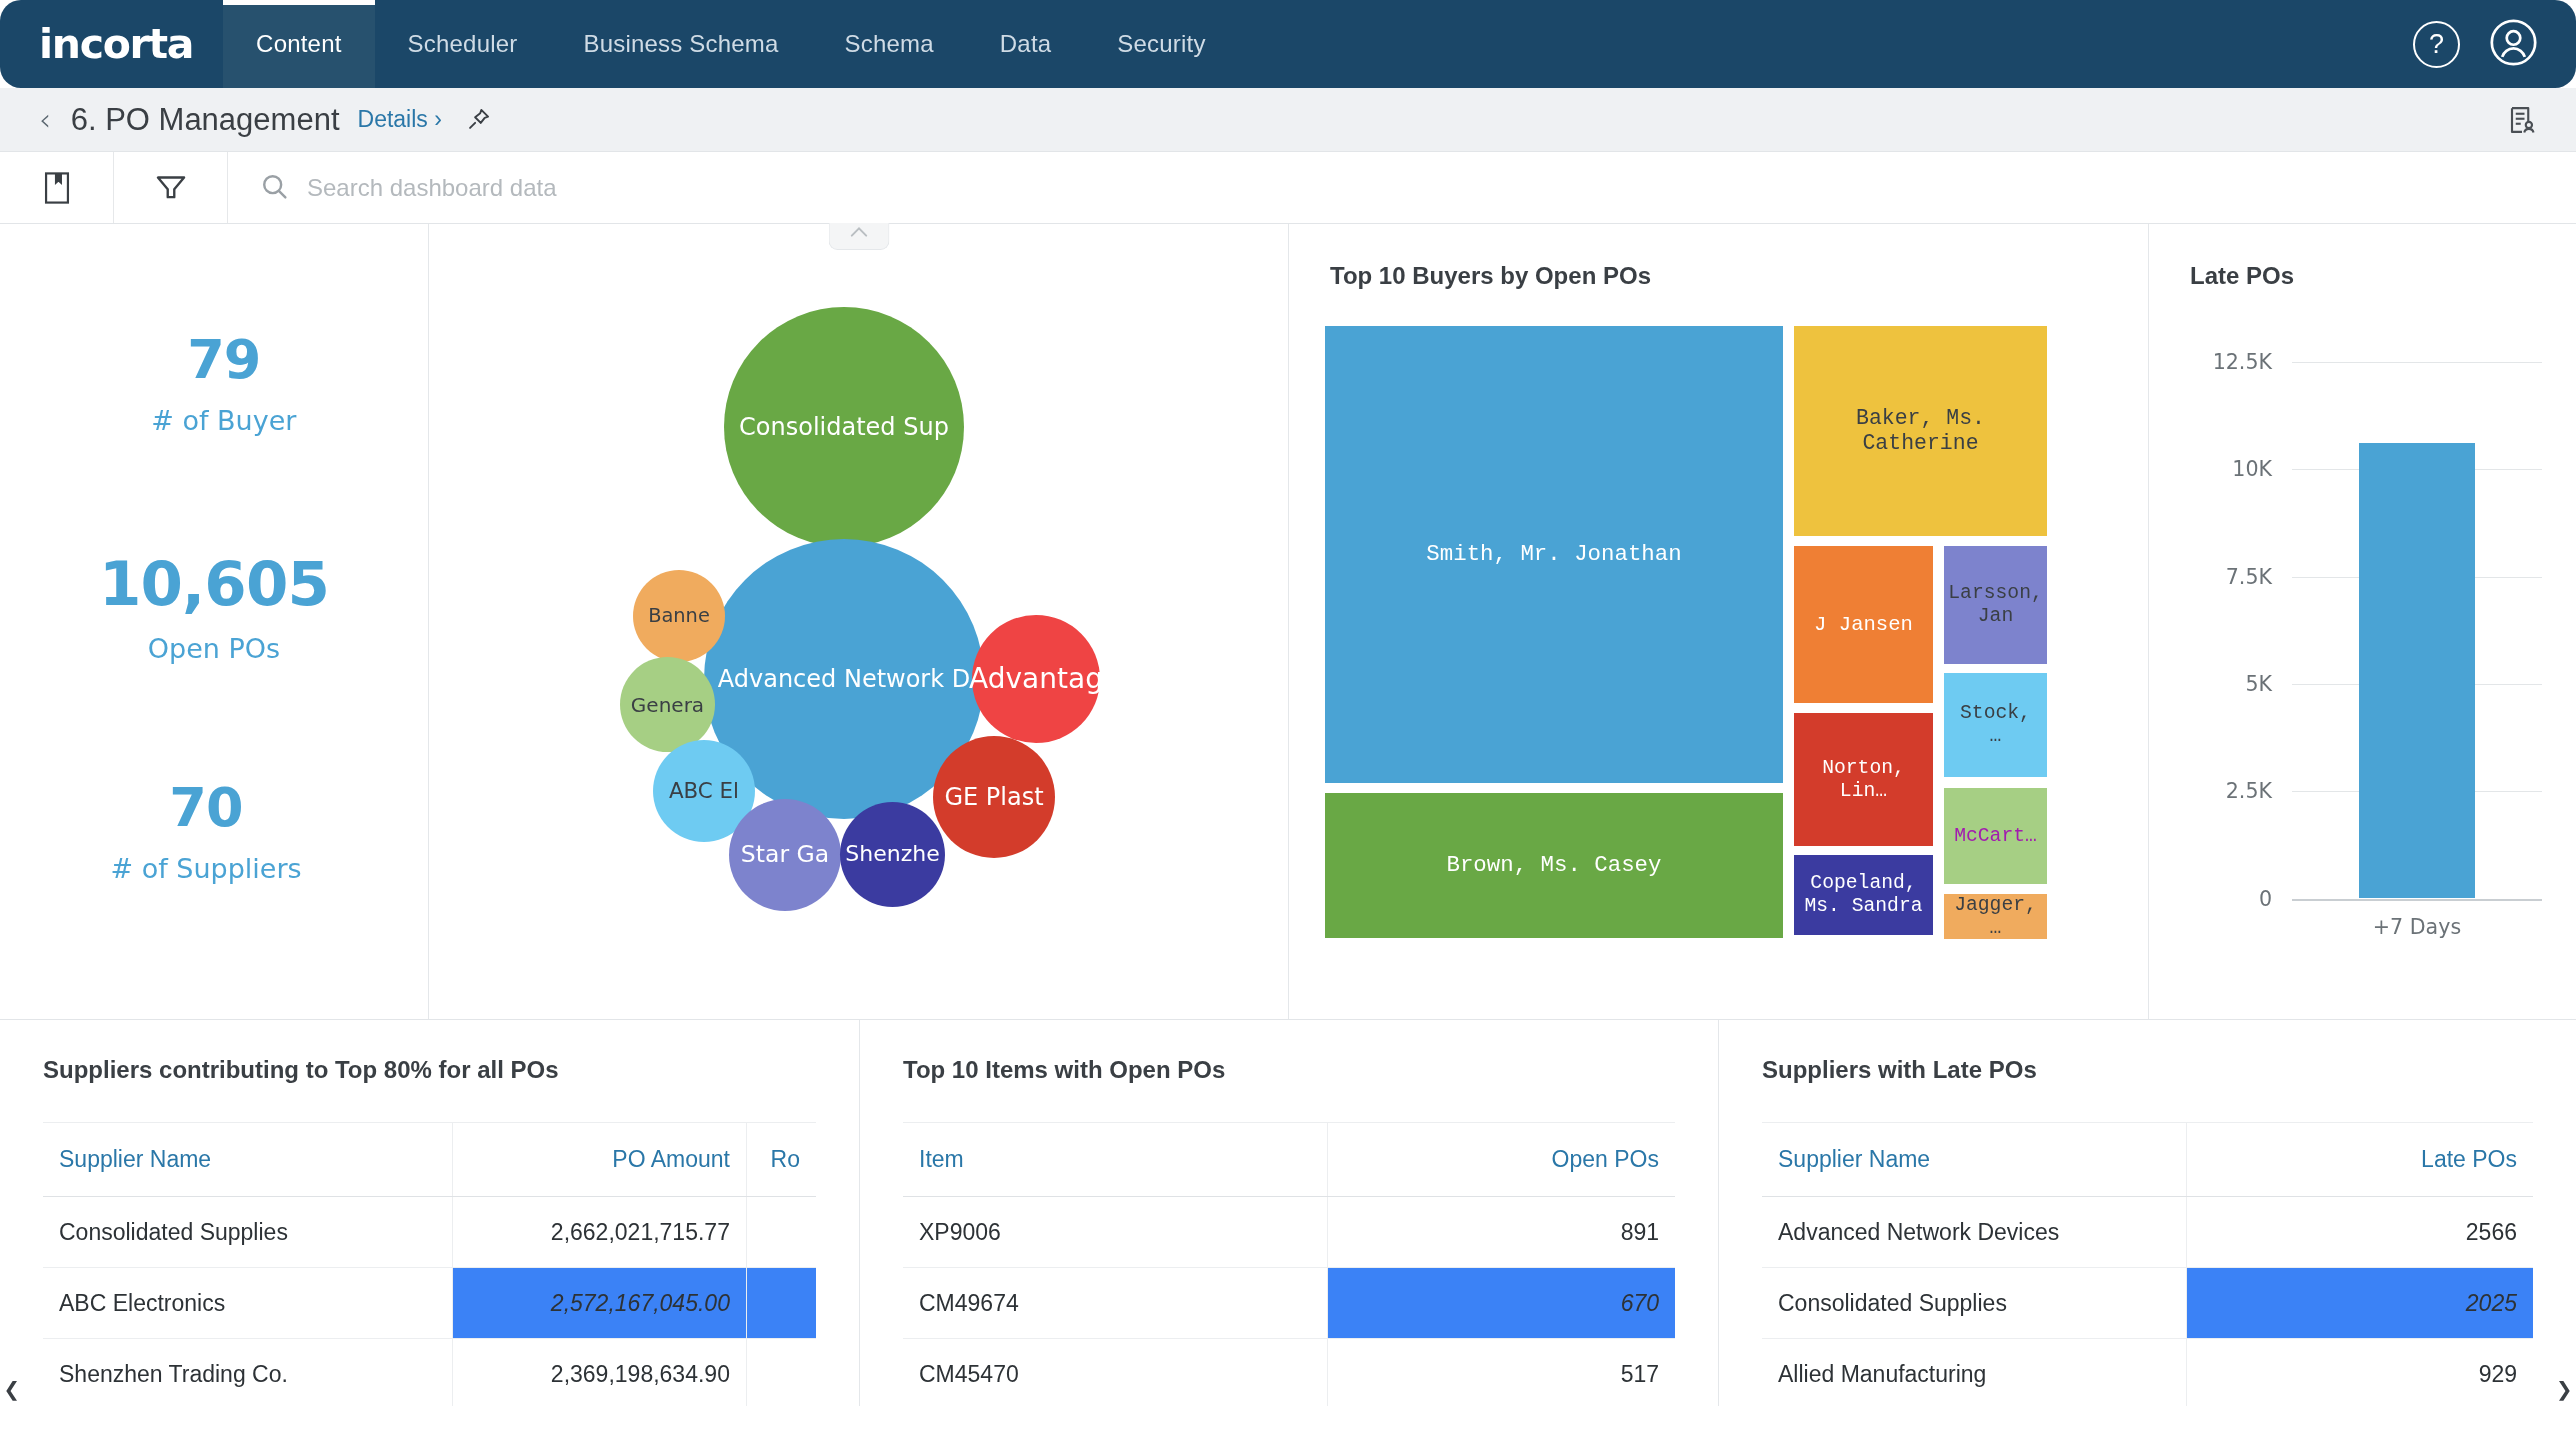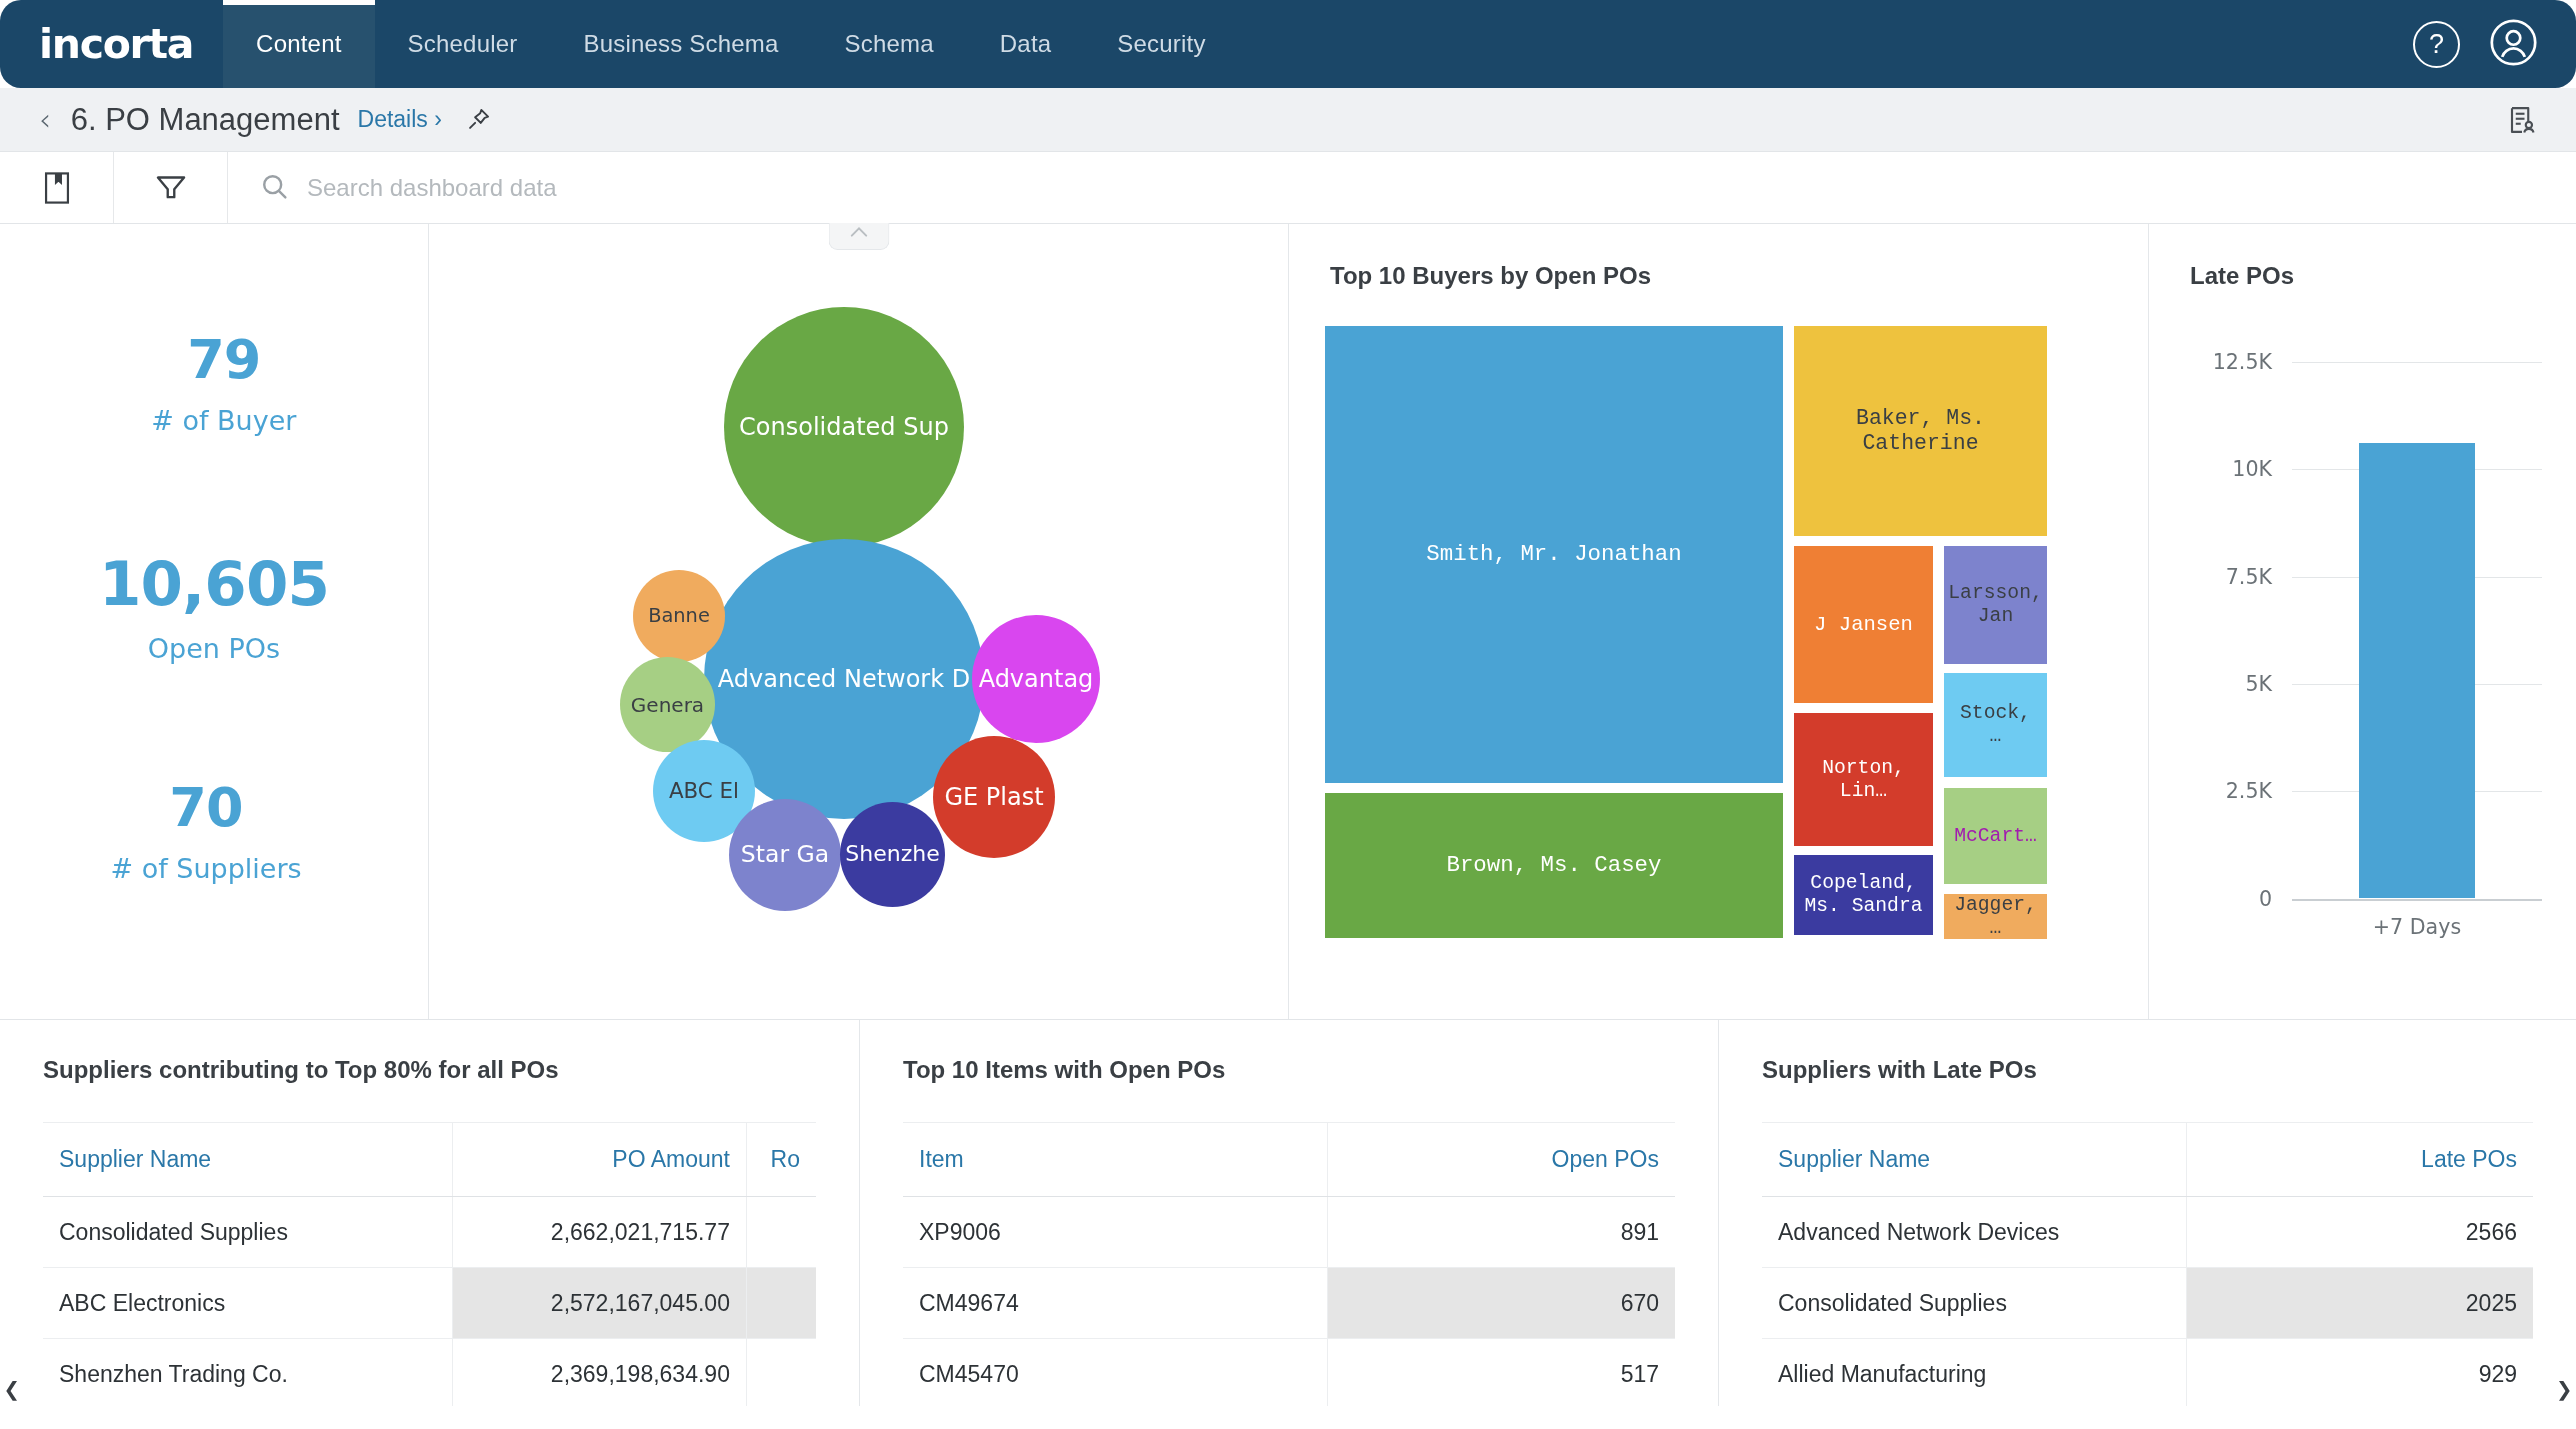--- a/index.html
+++ b/index.html
@@ -120,21 +120,21 @@
   }
   table.dt th:first-child { padding-left: 16px; }
   table.dt td {
     font-size: 23px; color:#2d3236; padding: 21.5px 16px 21.5px 0;
     border-bottom:0.9px solid #eceef0; white-space:nowrap; overflow:hidden;
     text-overflow: ellipsis;
   }
   table.dt td:first-child { padding-left: 16px; }
   table.dt .num { text-align: right; }
   table.dt th.num { text-align: right; }
-  table.dt tr.alt td.num, table.dt tr.alt td.shade { background:#e5e5e5; }
+  table.dt tr.alt td.num, table.dt tr.alt td.shade { background:#3b82f6;font-style:italic; }
   .colsep { border-left:0.9px solid #eceef0 !important; }
 
   .scroll-arrow { position:absolute; bottom:5.4px; left:3.6px; color:#3a3f44; font-size:19.7px; }
 </style>
 </head>
 <body>
 
 <div class="topnav">
   <div class="logo-wrap">
     <span class="logo">incorta</span>
@@ -226,21 +226,21 @@
 
   <div class="panel bubble-panel">
     <div class="collapse-tab">
       <svg width="27" height="18" viewBox="0 0 30 20" fill="none" stroke="#b9bec2" stroke-width="2.2" stroke-linecap="round">
         <path d="M7 14 L15 6 L23 14"></path>
       </svg>
     </div>
     <div class="bubbles" id="bubbleHost">
         <div class="bubble" style="width: 240px; height: 240px; left: 295px; top: 83px; background: rgb(105, 168, 69); color: rgb(255, 255, 255); font-size: 24px;">Consolidated Sup</div>
         <div class="bubble" style="width: 280px; height: 280px; left: 275px; top: 315px; background: rgb(74, 163, 212); color: rgb(255, 255, 255); font-size: 24px;">Advanced Network D</div>
-        <div class="bubble" style="width: 128px; height: 128px; left: 543px; top: 391px; background: #d946ef; color: rgb(255, 255, 255); font-size: 24px;">Advantag</div>
+        <div class="bubble" style="width: 128px; height: 128px; left: 543px; top: 391px; background: #ef4444; color: rgb(255, 255, 255); font-size: 28px;">Advantag</div>
         <div class="bubble" style="width: 122px; height: 122px; left: 504px; top: 512px; background: rgb(211, 60, 43); color: rgb(255, 255, 255); font-size: 24px;">GE Plast</div>
         <div class="bubble" style="width: 92px; height: 92px; left: 204px; top: 346px; background: rgb(240, 171, 94); color: rgb(58, 63, 68); font-size: 19.4px;">Banne</div>
         <div class="bubble" style="width: 95px; height: 95px; left: 191px; top: 433px; background: rgb(166, 207, 132); color: rgb(58, 63, 68); font-size: 20px;">Genera</div>
         <div class="bubble" style="width: 102px; height: 102px; left: 224px; top: 516px; background: rgb(110, 203, 242); color: rgb(58, 63, 68); font-size: 21.4px;">ABC El</div>
         <div class="bubble" style="width: 112px; height: 112px; left: 300px; top: 575px; background: rgb(125, 131, 205); color: rgb(255, 255, 255); font-size: 23.5px;">Star Ga</div>
         <div class="bubble" style="width: 105px; height: 105px; left: 411px; top: 578px; background: rgb(59, 59, 160); color: rgb(255, 255, 255); font-size: 22px;">Shenzhe</div>
       </div>
   </div>
 
   <div class="panel tree-panel">

